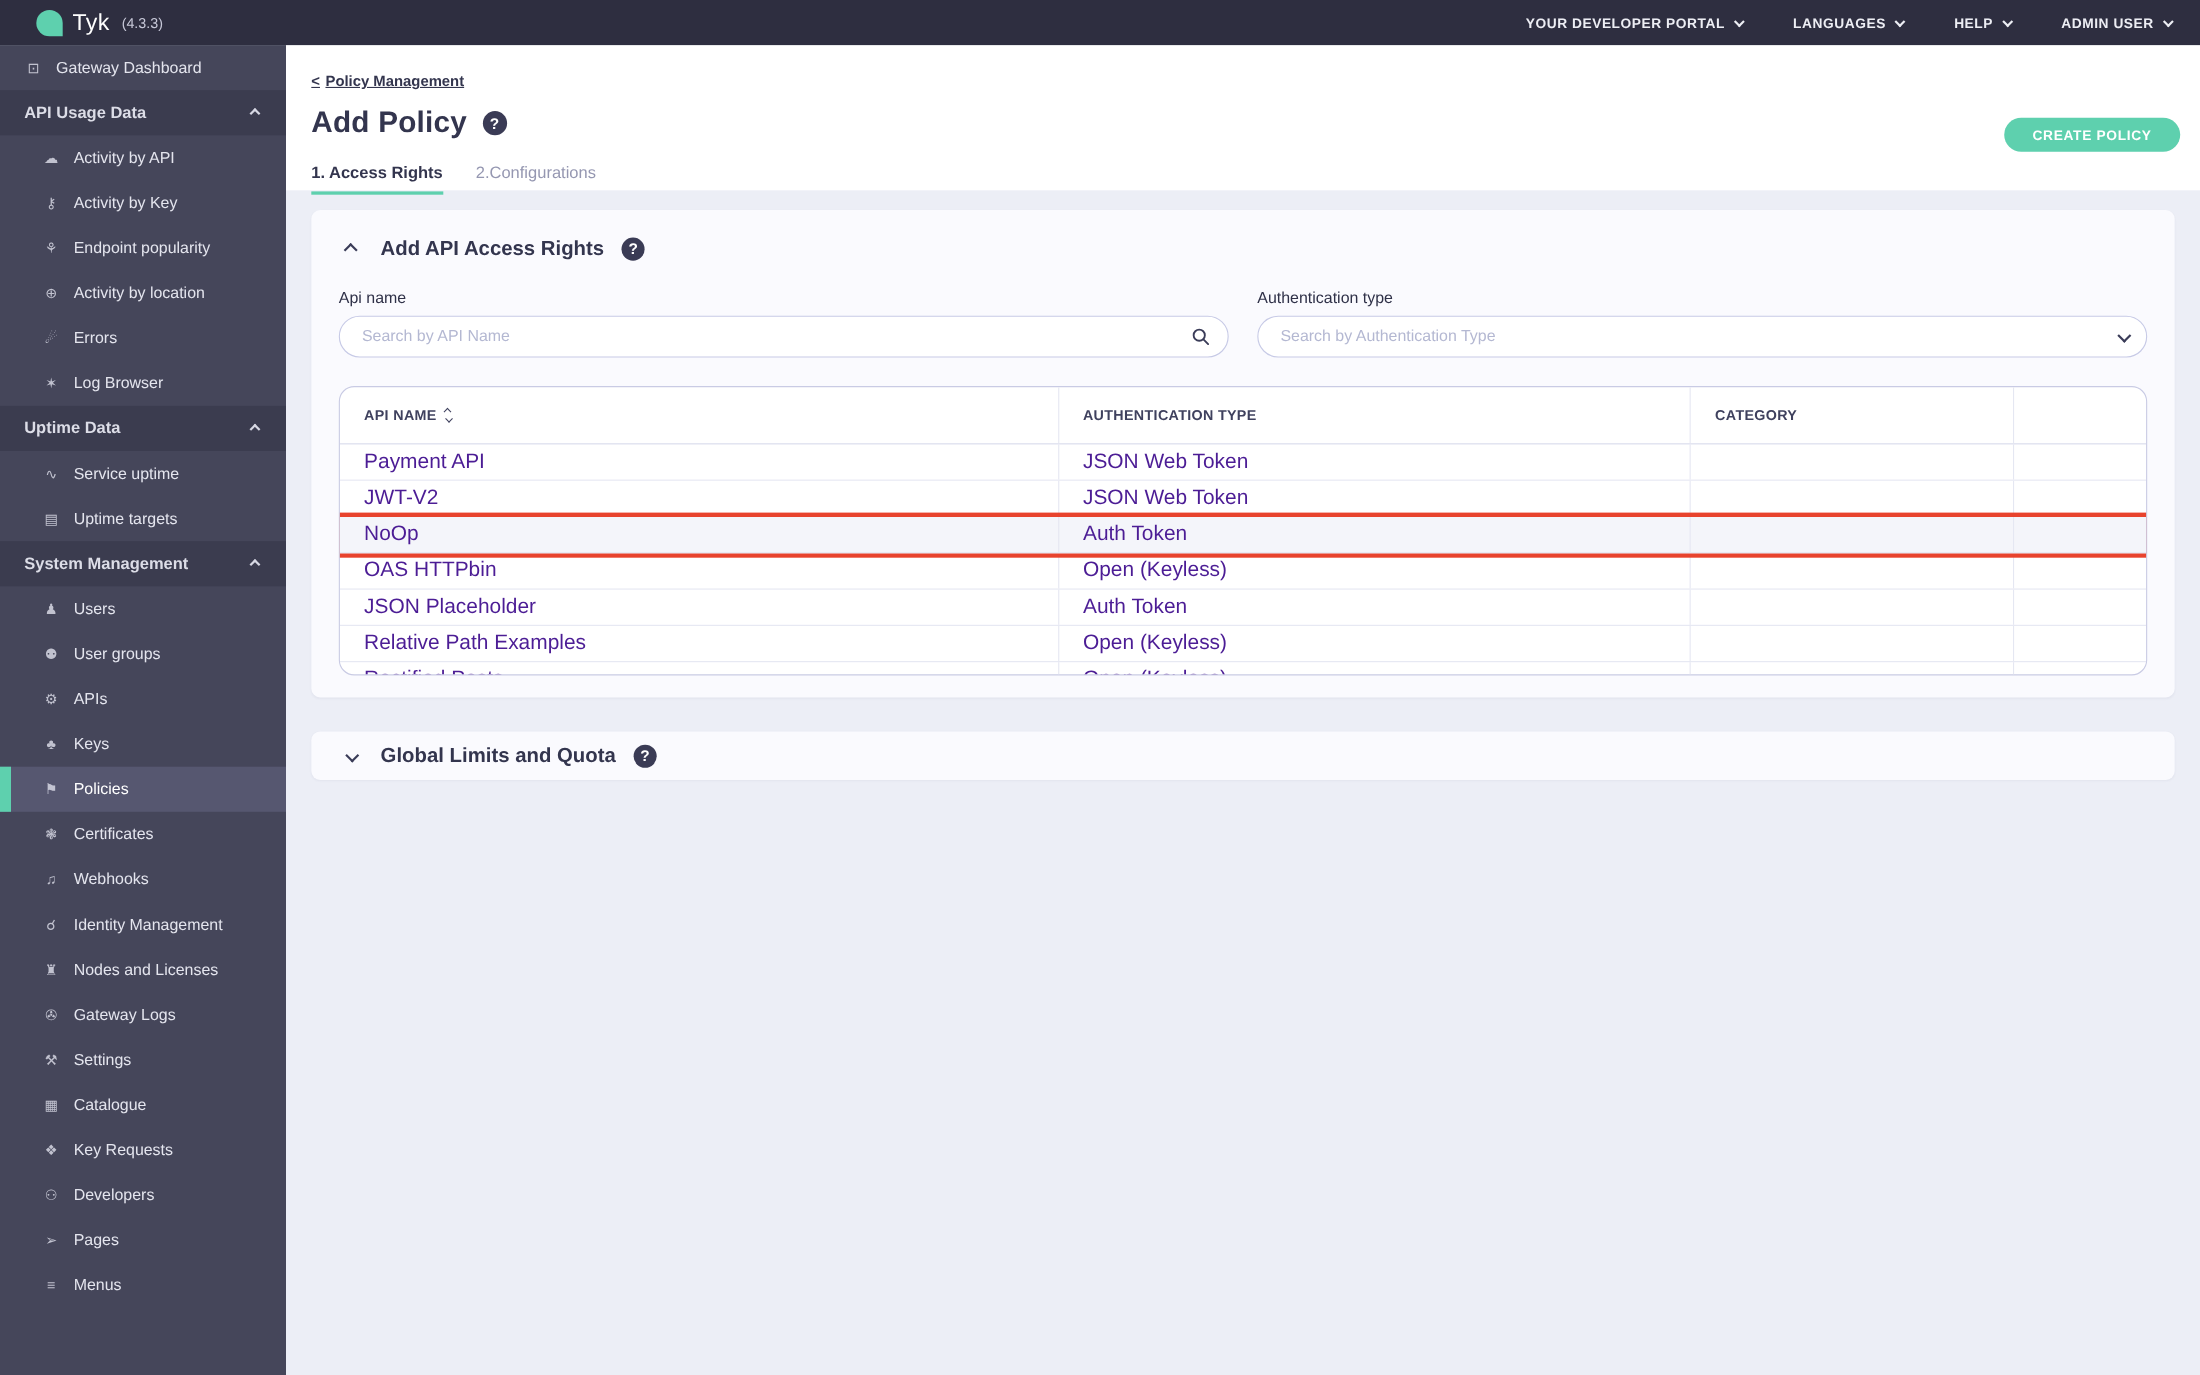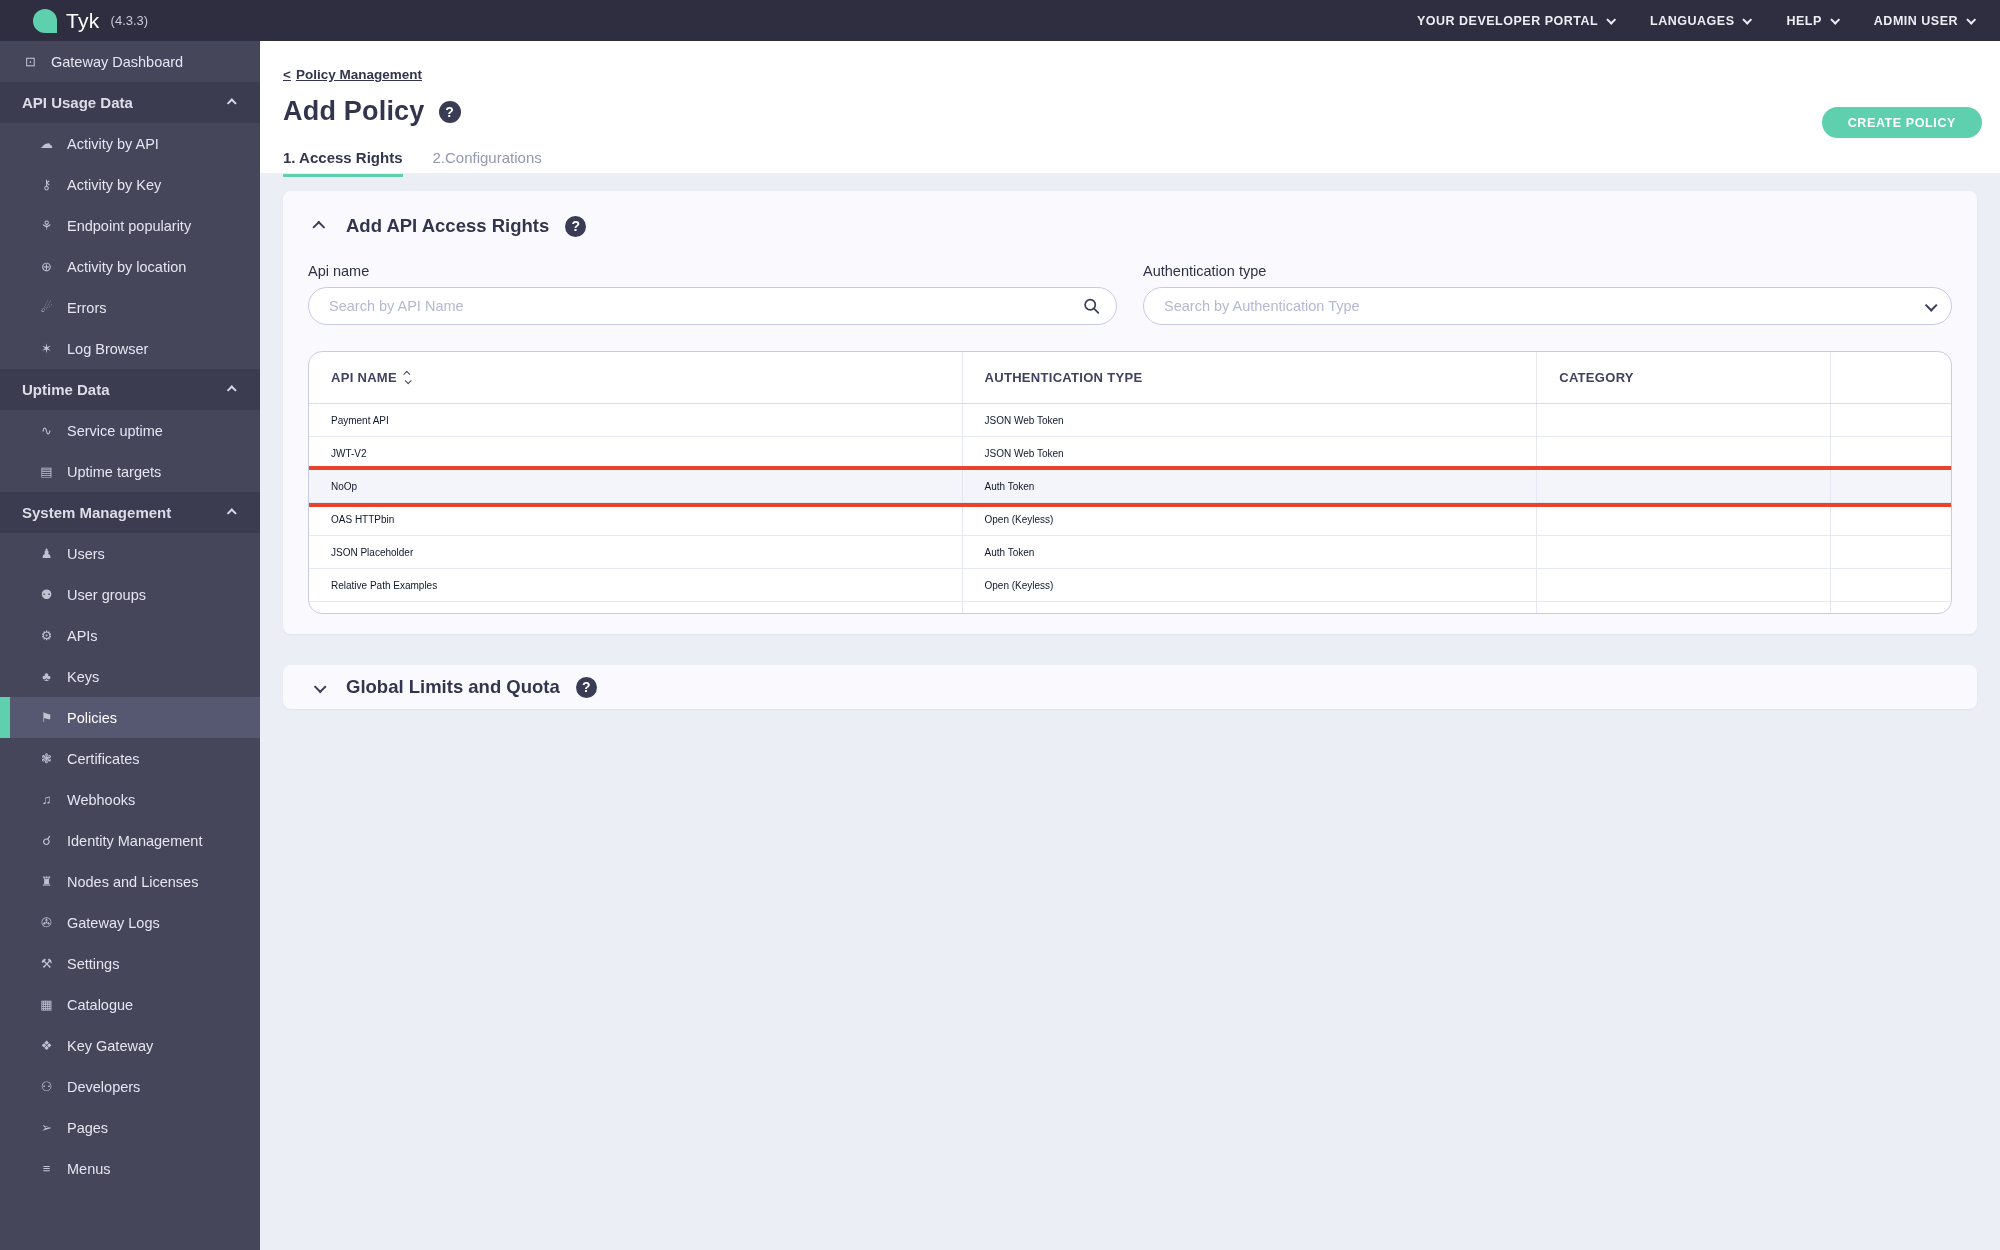--- a/index.html
+++ b/index.html
@@ -4,21 +4,21 @@
 <style>
   * { margin:0; padding:0; box-sizing:border-box; }
   html,body { width:2000px; height:1250px; overflow:hidden; font-family:"Liberation Sans", sans-serif; background:#ECEEF6; }
 
   
   .topbar { position:absolute; top:0; left:0; width:2000px; height:41px; background:#2E2E40; display:flex; align-items:center; justify-content:space-between; padding:0 26px 0 33px; z-index:30; }
   .brand { display:flex; align-items:center; gap:9px; }
   .leaf { width:24px; height:24px; background:#5ED0AE; border-radius:50% 50% 0 50%; }
   .brand-name { color:#FFFFFF; font-size:21px; font-weight:normal; letter-spacing:0.3px; }
   .brand-ver { color:#C7C8D8; font-size:13px; margin-left:2px; }
-  .topnav { display:flex; align-items:center; gap:36px; }
+  .topnav { display:flex; align-items:center; gap:46px; }
   .topnav-item { display:flex; align-items:center; gap:9px; color:#EDEEF4; font-size:12.5px; font-weight:bold; letter-spacing:0.5px; cursor:pointer; }
 
   
   .chev { display:inline-block; width:7px; height:7px; border-right:2px solid currentColor; border-bottom:2px solid currentColor; }
   .chev.down { transform:rotate(45deg) translateY(-1px); }
   .chev.up   { transform:rotate(-135deg) translateY(-1px); }
   .chev-lg { width:9px; height:9px; border-width:2.4px; color:#3A3C58; }
 
   
   .sidebar { position:absolute; top:41px; left:0; width:260px; bottom:0; background:#45465A; z-index:20; }
@@ -58,21 +58,21 @@
   .select-placeholder { color:#B4B8D2; font-size:14.5px; }
 
   
   .table-wrap { margin-top:26px; height:263px; overflow:hidden; background:#FFFFFF; border:1px solid #C9CBE4; border-radius:14px; }
   .t-row { display:flex; }
   .t-cell { padding:0 12px 0 22px; display:flex; align-items:center; border-right:1px solid #E5E7F2; overflow:hidden; white-space:nowrap; }
   .t-cell:last-child { border-right:none; }
   .c0 { width:39.8%; } .c1 { width:35%; } .c2 { width:17.9%; } .c3 { width:7.3%; }
   .t-head { height:52px; border-bottom:1px solid #D8DAEC; }
   .t-head .t-cell { color:#3F415E; font-size:13px; font-weight:bold; letter-spacing:0.3px; gap:8px; }
-  .t-body .t-row { height:33px; border-bottom:1px solid #E5E7F2; color:#0f172a; font-size:10px; cursor:pointer; }
+  .t-body .t-row { height:33px; border-bottom:1px solid #E5E7F2; color:#4c1d95; font-size:19px; cursor:pointer; }
   .t-body .t-row.highlighted { background:#F4F5FA; box-shadow:0 0 0 4px #E8432D; position:relative; z-index:2; }
   .sort-ico { display:inline-flex; flex-direction:column; gap:3px; }
   .sort-ico .chev { width:5px; height:5px; border-width:1.6px; color:#3F415E; }
 
   .card.global { margin-top:31px; height:44px; display:flex; align-items:center; gap:16px; padding:0 25px; }
 
   .search-svg { width:17px; height:17px; }
 </style>
 </head>
 <body>
@@ -199,21 +199,21 @@
   <div class="side-item">
     <span class="s-icon">⚒</span>
     <span>Settings</span>
   </div>
   <div class="side-item">
     <span class="s-icon">▦</span>
     <span>Catalogue</span>
   </div>
   <div class="side-item">
     <span class="s-icon">❖</span>
-    <span>Key Gateway</span>
+    <span>Key Requests</span>
   </div>
   <div class="side-item">
     <span class="s-icon">⚇</span>
     <span>Developers</span>
   </div>
   <div class="side-item">
     <span class="s-icon">➢</span>
     <span>Pages</span>
   </div>
   <div class="side-item">

